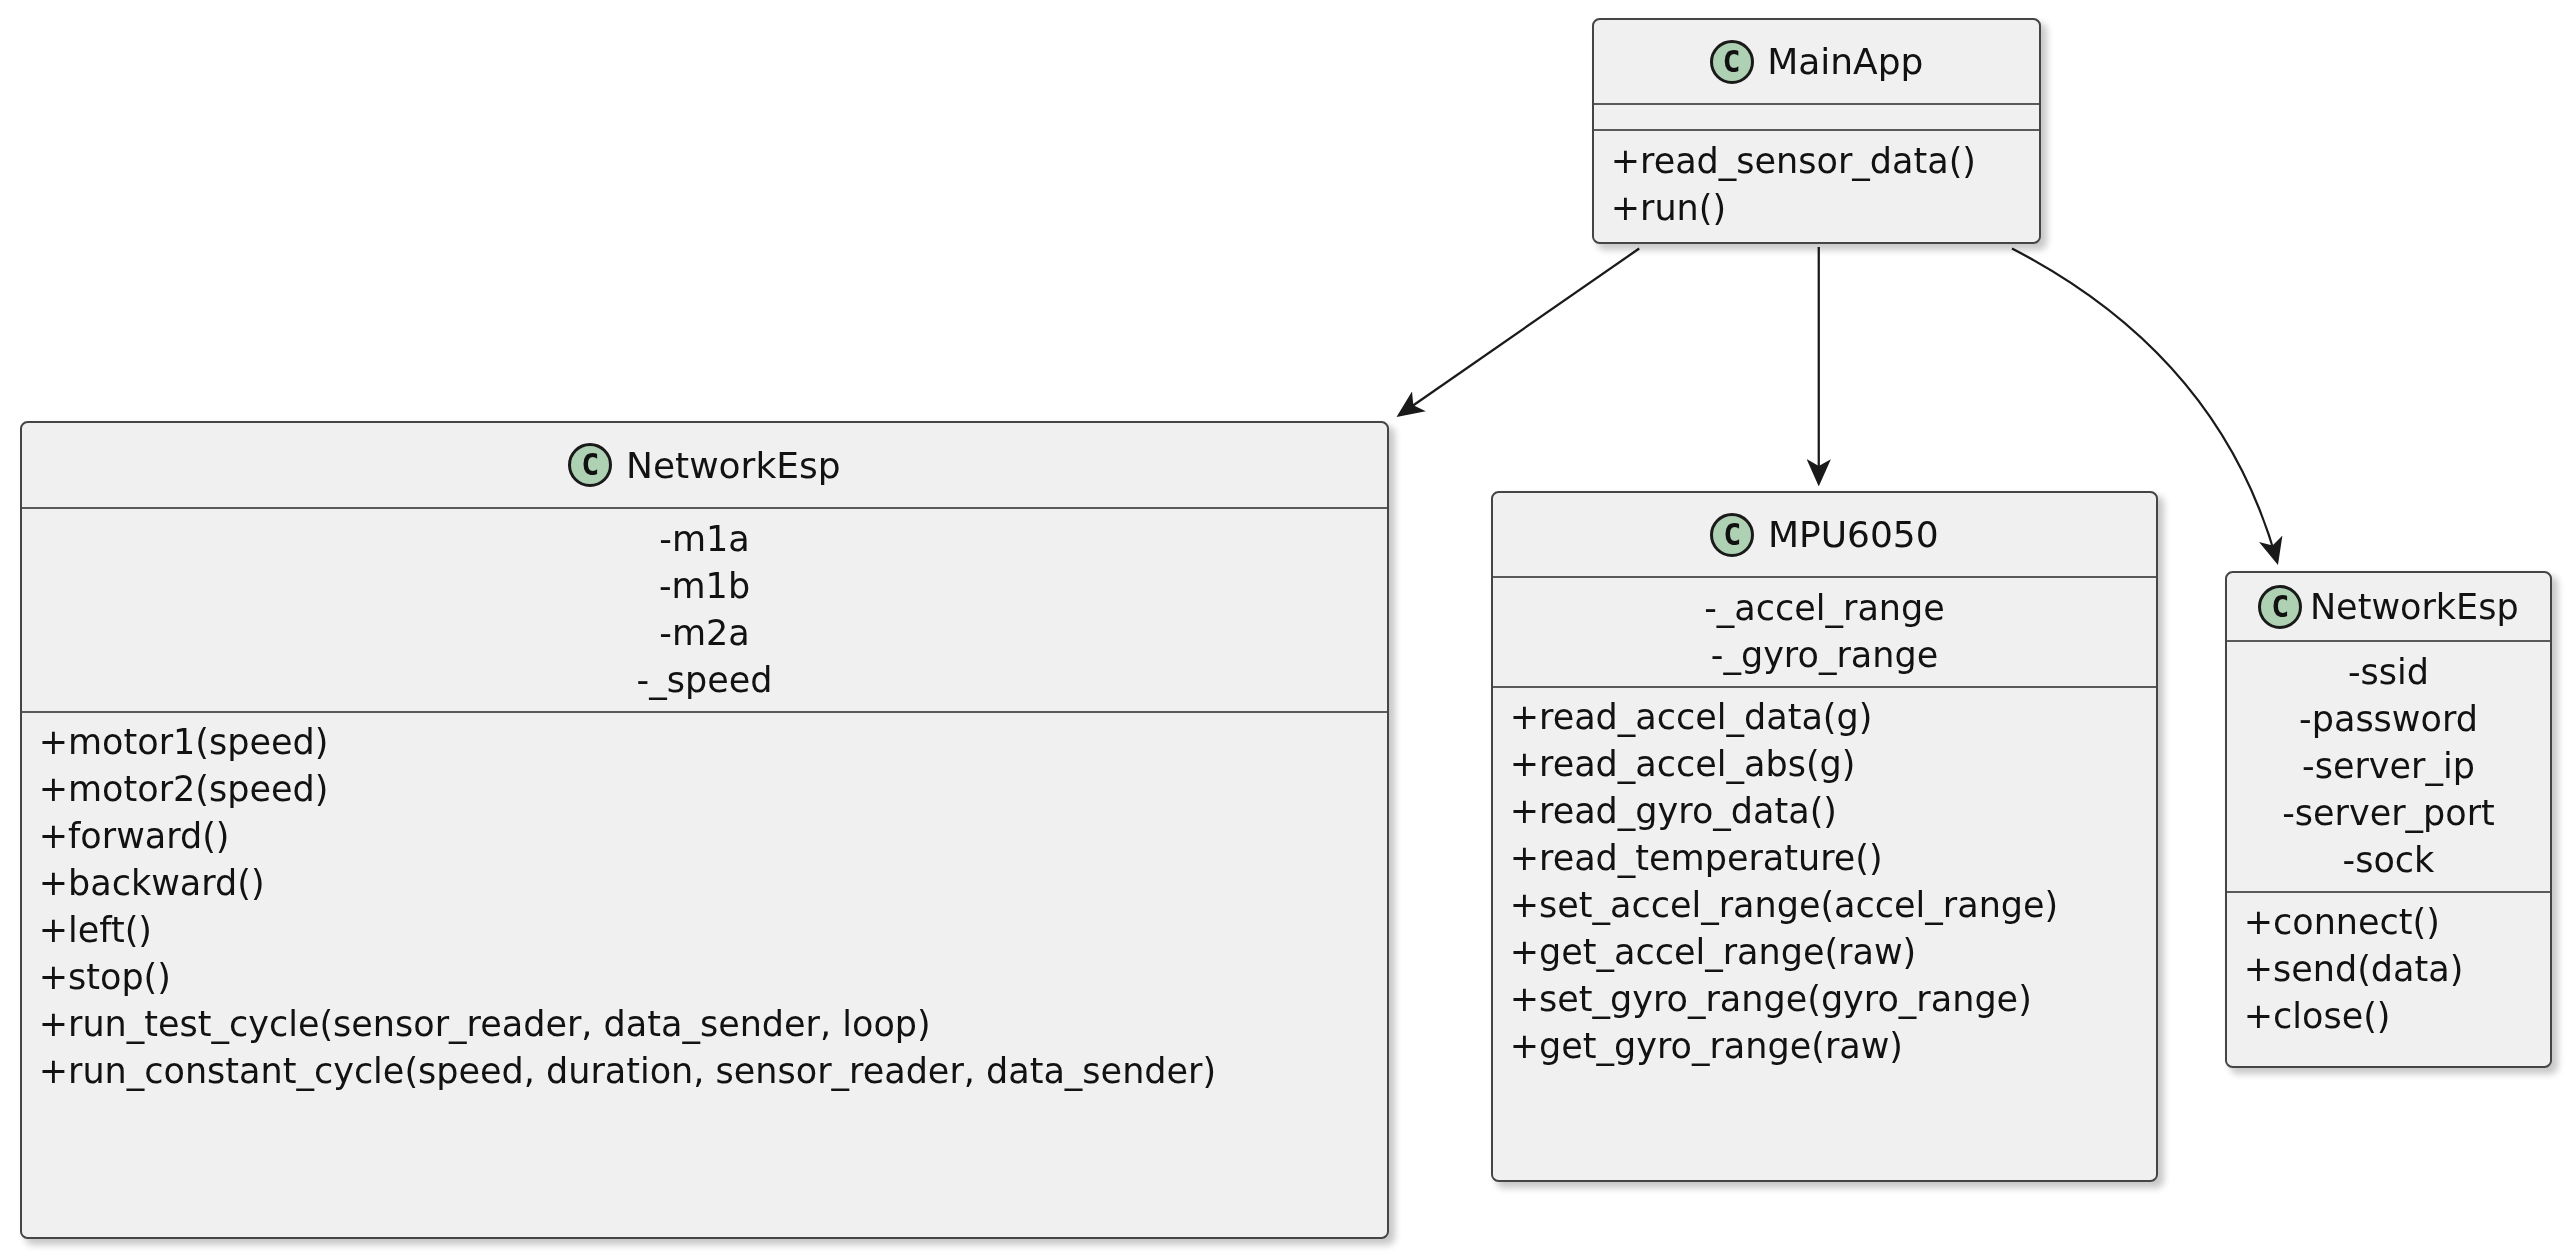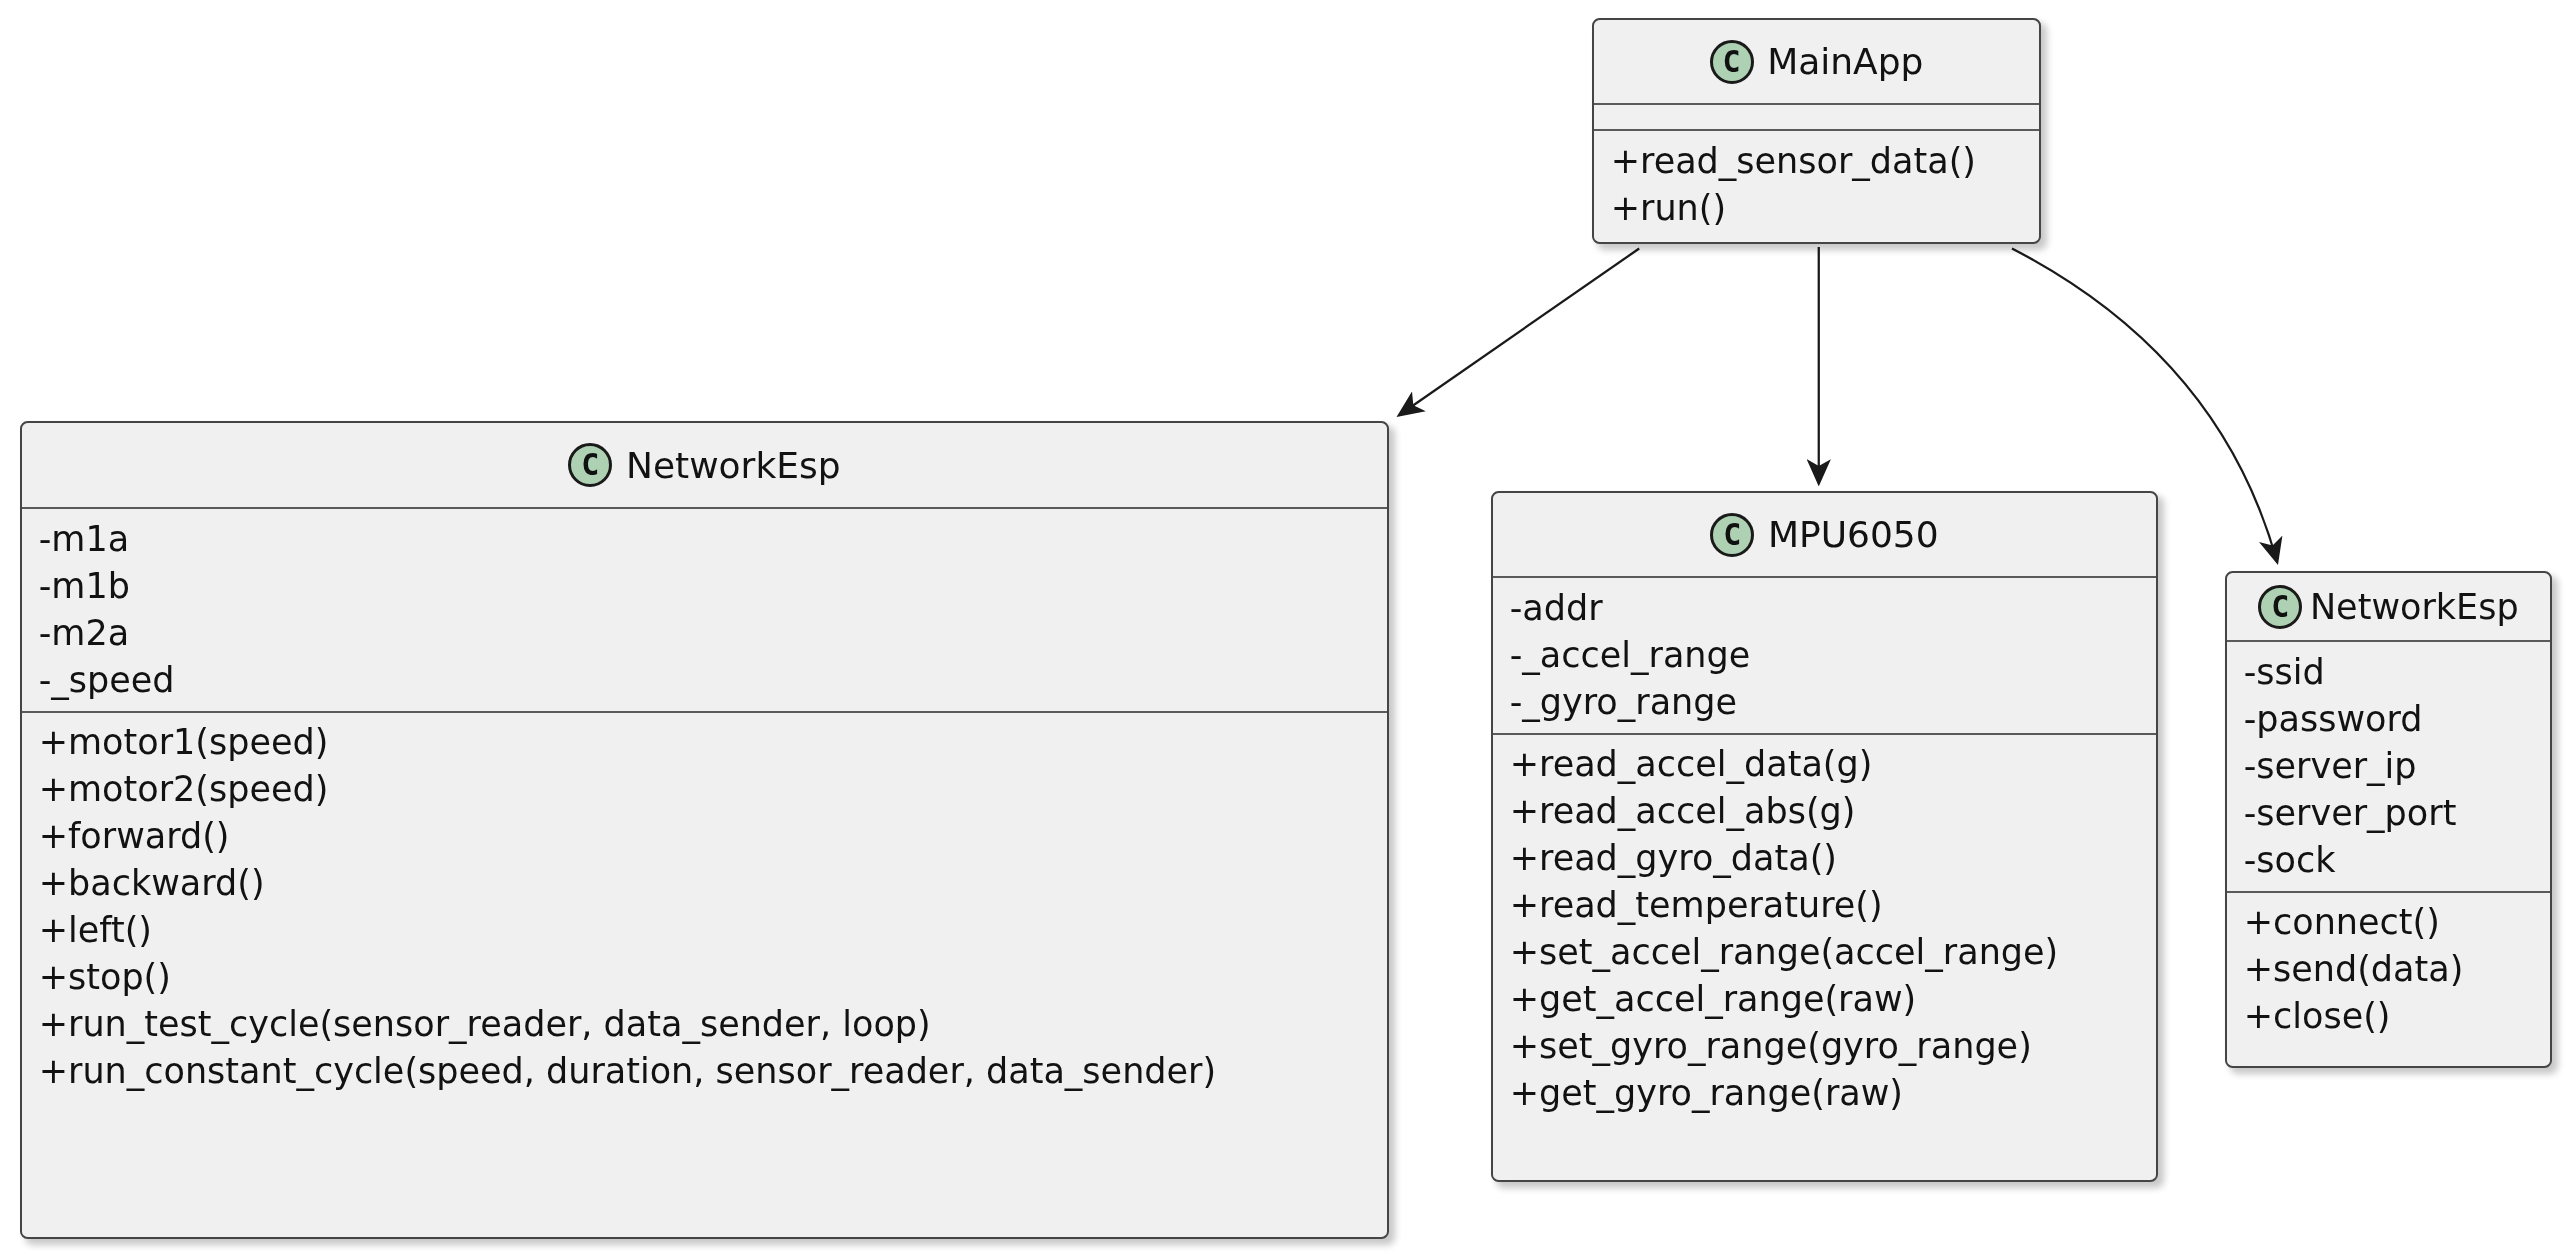--- a/index.html
+++ b/index.html
@@ -51,20 +51,21 @@
   }
   .class-icon span{
     font-family:"DejaVu Sans Mono","Liberation Mono",monospace;
     font-weight:700;font-size:30px;line-height:1;color:#111;
   }
   .compartment{box-sizing:border-box;}
   .fields{
     flex:0 0 auto;
     border-bottom:2.3px solid var(--separator);
     padding:6.8px 0;
+    text-align:center;
   }
   .fields.empty{min-height:26px;padding:0;}
   .methods{flex:1 1 auto;padding:6.8px 0;}
   .member{
     font-size:35px;line-height:47px;
     padding:0 16.7px;
     white-space:pre;
   }
   
   #box-mainapp    {left:1592px;top:18px;  width:449px; height:226px;}
@@ -132,21 +133,20 @@
   </div>
 
   <div class="class-box" id="box-mpu6050">
     <div class="class-title">
       <span class="class-icon">
         <span>C</span>
       </span>
       <span>MPU6050</span>
     </div>
     <div class="compartment fields">
-      <div class="member">-addr</div>
       <div class="member">-_accel_range</div>
       <div class="member">-_gyro_range</div>
     </div>
     <div class="compartment methods">
       <div class="member">+read_accel_data(g)</div>
       <div class="member">+read_accel_abs(g)</div>
       <div class="member">+read_gyro_data()</div>
       <div class="member">+read_temperature()</div>
       <div class="member">+set_accel_range(accel_range)</div>
       <div class="member">+get_accel_range(raw)</div>

